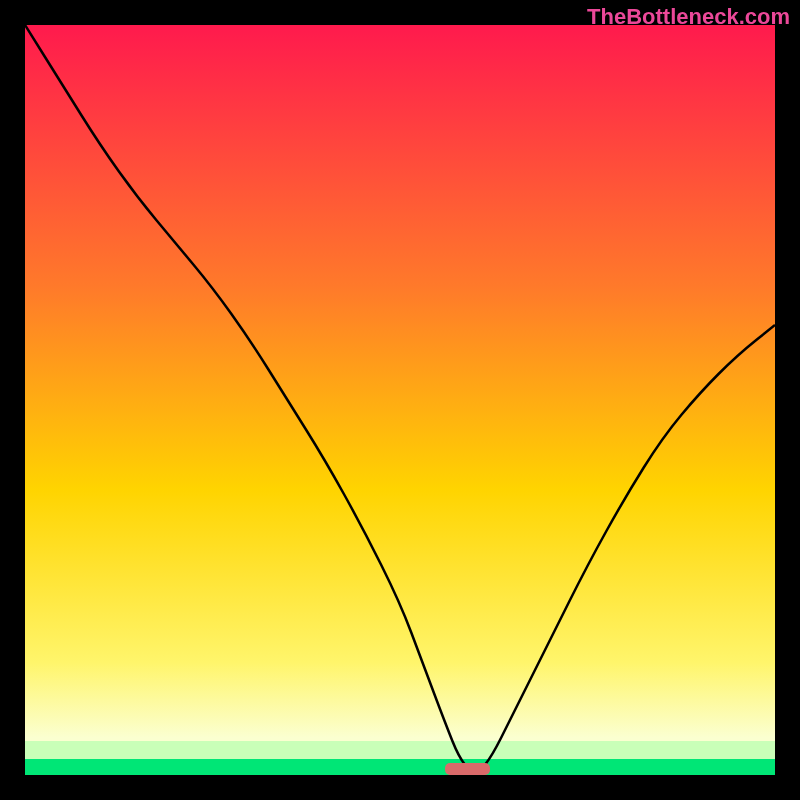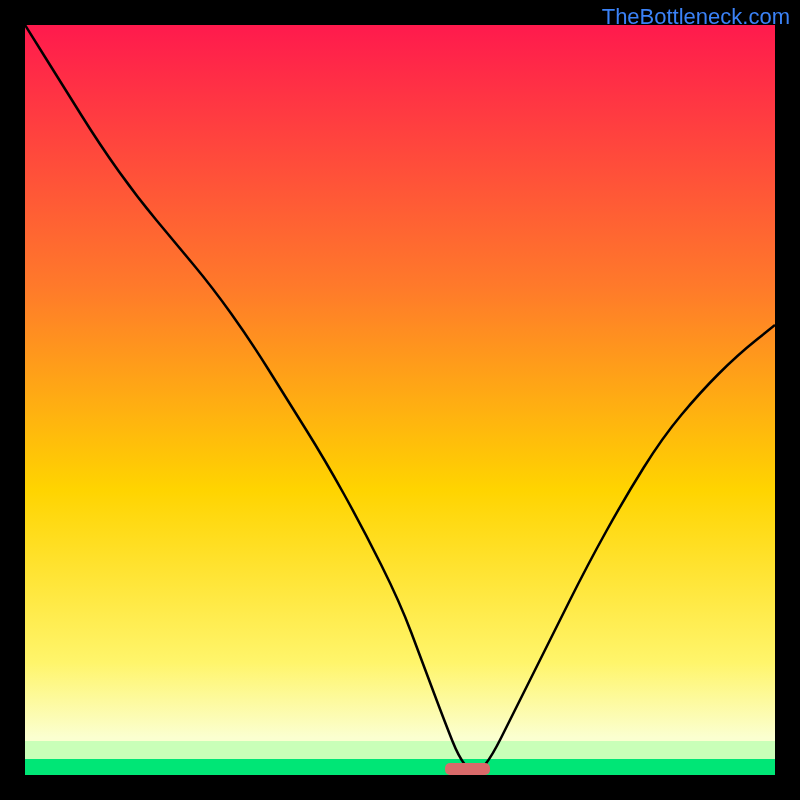--- a/index.html
+++ b/index.html
@@ -8,23 +8,23 @@
     height: 800px;
     background: #000;
     position: relative;
     font-family: Arial, Helvetica, sans-serif;
     overflow: hidden;
   }
   .attribution {
     position: absolute;
     top: 4px;
     right: 10px;
-    color: #3b82f6;
+    color: #ec4899;
     font-size: 22px;
-    font-weight: 400;
+    font-weight: 700;
     z-index: 10;
   }
   .plot-area {
     position: absolute;
     left: 25px;
     top: 25px;
     width: 750px;
     height: 750px;
     overflow: hidden;
   }

